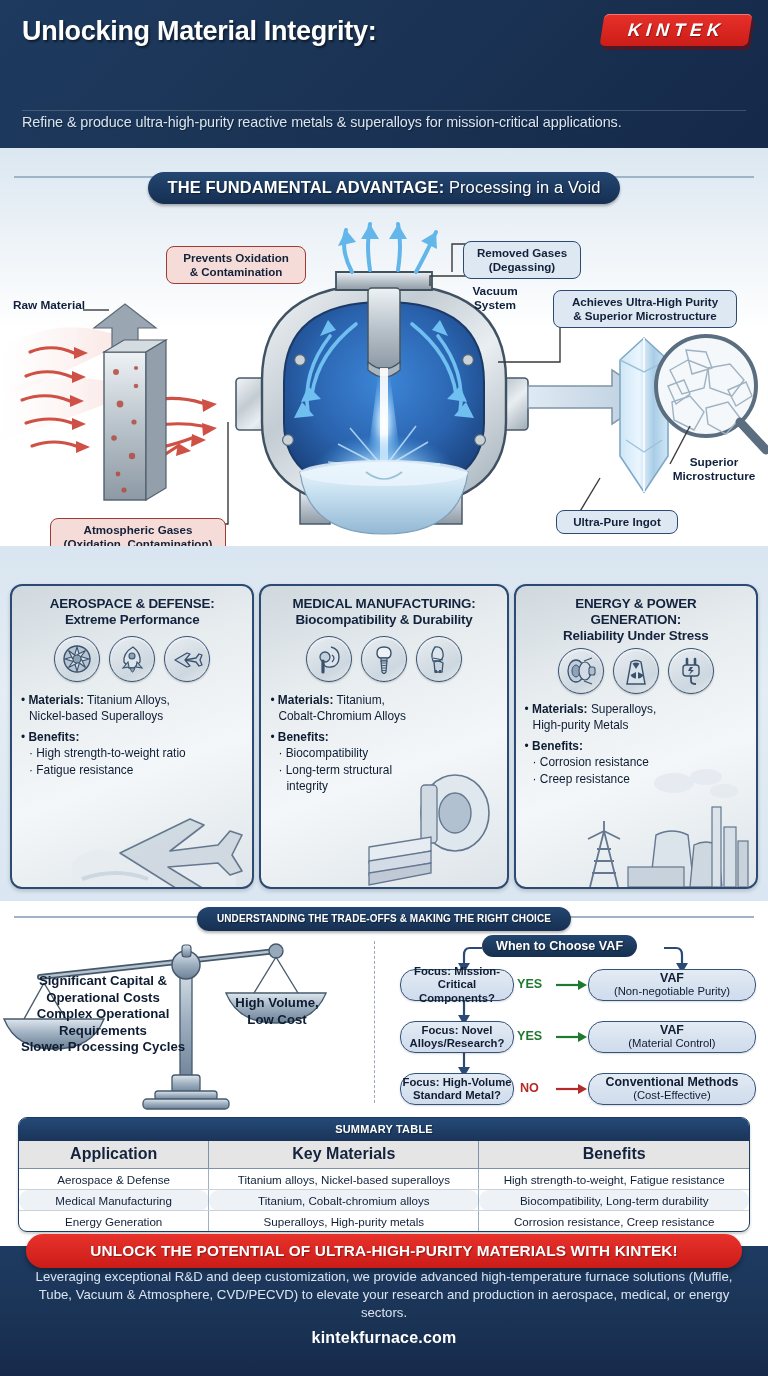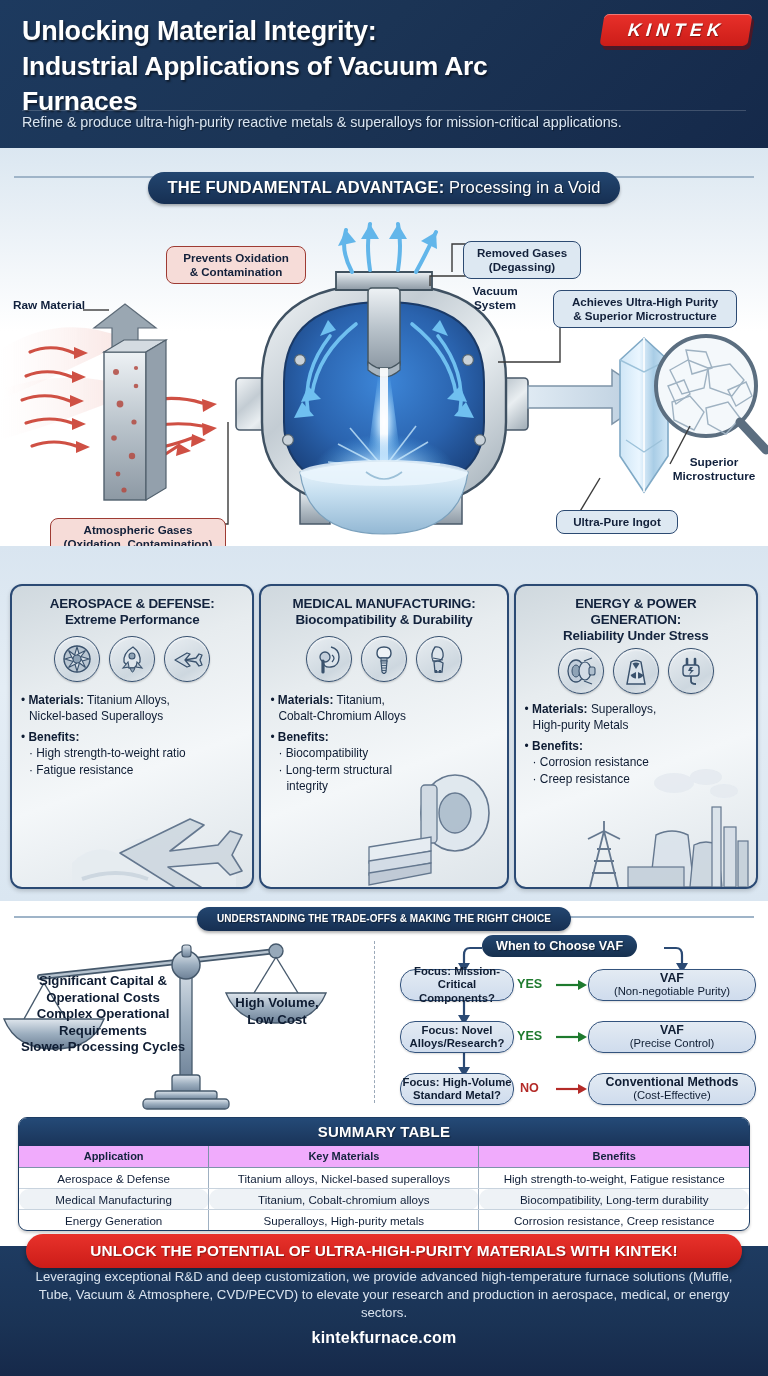--- a/index.html
+++ b/index.html
@@ -120,26 +120,26 @@
   }
 
   
   .sec4{ position:relative; height:133px; background:#ffffff; padding:4px 18px 0; }
   .tbl{
     width:100%; border:1.8px solid #1d3c63; border-radius:9px; overflow:hidden;
     box-shadow:0 2px 3px rgba(0,0,0,.2);
   }
   .tbl-title{
     background:linear-gradient(180deg,#244a77,#1a3459); color:#fff; text-align:center;
-    font-weight:700; font-size:15px; padding:5px 0 6px; letter-spacing:.2px;
+    font-weight:700; font-size:11px; padding:5px 0 6px; letter-spacing:.2px;
     text-shadow:1px 1px 1px rgba(0,0,0,.4);
   }
   table{ width:100%; border-collapse:collapse; }
   th{
-    background:#f0abfc; color:#13233d; font-size:11px; font-weight:700;
+    background:#e5e5e5; color:#13233d; font-size:16px; font-weight:700;
     padding:4px 10px 5px; border-right:1.3px solid #7d93aa; border-bottom:1.3px solid #7d93aa;
   }
   td{
     font-size:11.6px; color:#101f38; text-align:center; padding:3.5px 4px;
     border-right:1.3px solid #9fb0c2; border-bottom:1px solid #c8d3de;border-radius:10px;
   }
   tr td:last-child, tr th:last-child{ border-right:none; }
   tbody tr:nth-child(even) td{ background:#eef2f6; }
   tbody tr:last-child td{ border-bottom:none; }
 
@@ -159,21 +159,20 @@
   .ftext{ color:#dae4ef; font-size:13.2px; line-height:18px; padding:0 34px; }
   .furl{ color:#fff; font-weight:700; font-size:16px; margin-top:7px; letter-spacing:.2px; }
 </style>
 </head>
 <body>
 
 <div class="page">
 
   <div class="header">
     <div class="title-l1">Unlocking Material Integrity:</div>
-    <div class="title-l2">Industrial Applications of Vacuum Arc Furnaces</div>
     <div class="subtitle">Refine &amp; produce ultra-high-purity reactive metals &amp; superalloys for mission-critical applications.</div>
     <div class="logo">
       <span>KINTEK</span>
     </div>
   </div>
 
   <div class="sec1">
     <div class="band">
       <span class="pill"><span>THE FUNDAMENTAL ADVANTAGE:</span><span class="light"> Processing in a Void</span></span>
     </div>
@@ -659,21 +658,21 @@
           <div class="nb">(Non-negotiable Purity)</div>
         </div>
 
         <div class="fbox" style="left:14px;top:86px;width:114px;height:32px;flex-direction:column;">
           <div>Focus: Novel</div>
           <div>Alloys/Research?</div>
         </div>
         <div class="ylabel" style="left:131px;top:94px;">YES</div>
         <div class="fbox" style="left:202px;top:86px;width:168px;height:32px;flex-direction:column;">
           <div style="font-size:12.4px;">VAF</div>
-          <div class="nb">(Precise Control)</div>
+          <div class="nb">(Material Control)</div>
         </div>
 
         <div class="fbox" style="left:14px;top:138px;width:114px;height:32px;flex-direction:column;">
           <div>Focus: High-Volume</div>
           <div>Standard Metal?</div>
         </div>
         <div class="nlabel" style="left:134px;top:146px;">NO</div>
         <div class="fbox" style="left:202px;top:138px;width:168px;height:32px;flex-direction:column;">
           <div style="font-size:12.4px;">Conventional Methods</div>
           <div class="nb">(Cost-Effective)</div>

